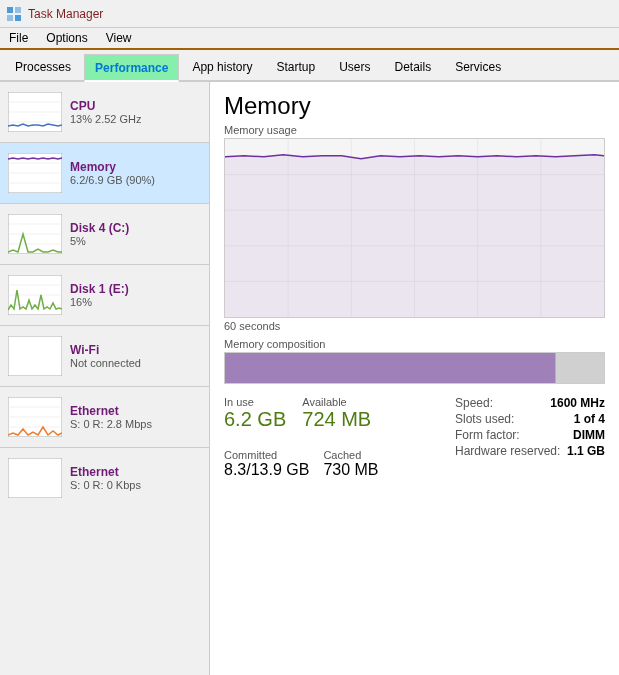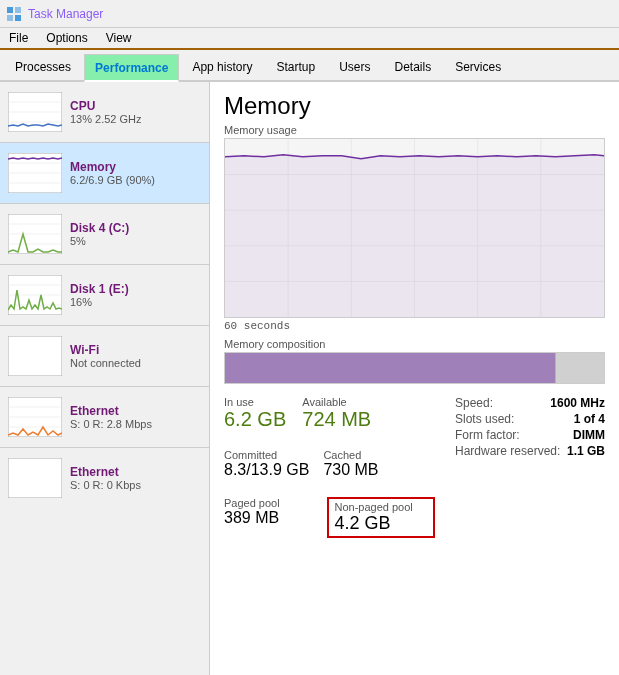--- a/index.html
+++ b/index.html
@@ -21,21 +21,21 @@
       padding: 4px 6px;
       border-bottom: 1px solid #ccc;
       height: 28px;
     }
     .title-bar-icon {
       width: 16px; height: 16px;
       margin-right: 6px;
     }
     .title-bar-text {
       font-size: 12px;
-      color: #8b5cf6;
+      color: #7f1d1d;
     }
 
     
     .menu-bar {
       background: #f0f0f0;
       display: flex;
       align-items: center;
       padding: 2px 6px;
       border-bottom: 2px solid #a16207;
       height: 22px;
@@ -145,21 +145,20 @@
       background: #f5f5f5;
       position: relative;
       margin-bottom: 2px;
       overflow: hidden;
     }
 
     .time-label {
       font-size: 11px;
       color: #555;
       margin-bottom: 6px;
-      font-family: Liberation Mono, monospace;
     }
 
     .composition-label {
       font-size: 11px;
       color: #555;
       margin-bottom: 2px;
     }
 
     .composition-bar {
       width: 100%;
@@ -437,30 +436,20 @@
           <div class="stat-group">
             <div class="stat-label">Committed</div>
             <div class="stat-value-sm" style="font-size:16px;">8.3/13.9 GB</div>
           </div>
           <div class="stat-group">
             <div class="stat-label">Cached</div>
             <div class="stat-value-sm" style="font-size:16px;">730 MB</div>
           </div>
         </div>
 
-        <div class="paged-section">
-          <div class="paged-group">
-            <div class="stat-label">Paged pool</div>
-            <div class="stat-value-sm" style="font-size:16px;">389 MB</div>
-          </div>
-          <div class="non-paged-group">
-            <div class="stat-label">Non-paged pool</div>
-            <div class="stat-value-sm" style="font-size:18px; font-weight:400;">4.2 GB</div>
-          </div>
-        </div>
       </div>
 
       <div class="right-col" style="min-width:160px;">
         <div class="info-row">
           <span class="info-key">Speed:</span>
           <span class="info-val">1600 MHz</span>
         </div>
         <div class="info-row">
           <span class="info-key">Slots used:</span>
           <span class="info-val">1 of 4</span>

